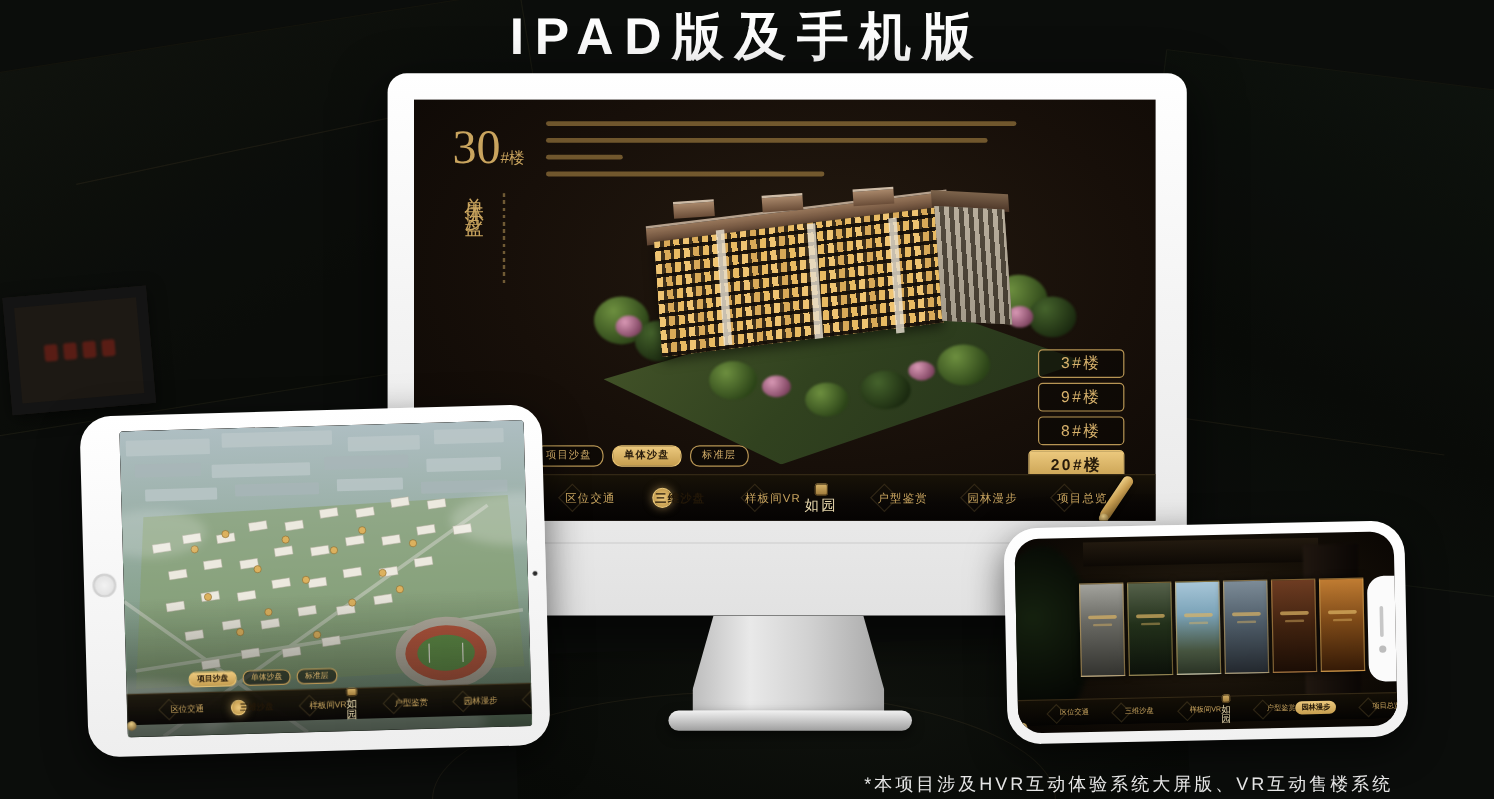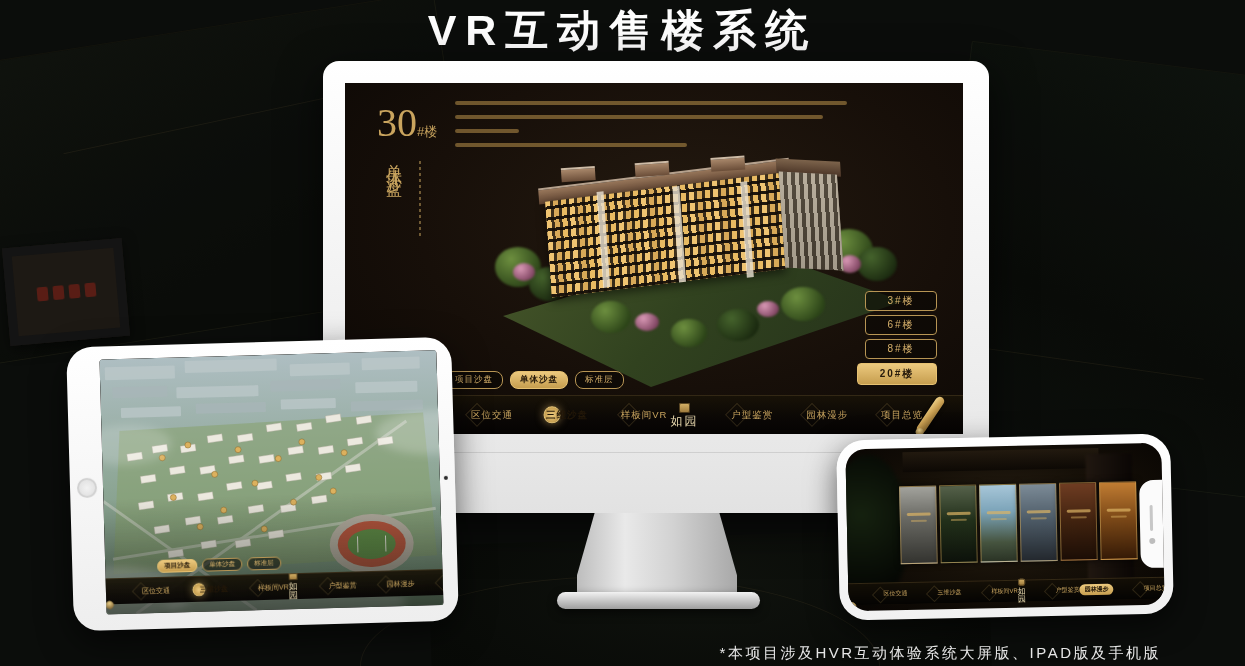--- a/index.html
+++ b/index.html
@@ -105,21 +105,21 @@
       background:linear-gradient(#7d644c,#4a3426); }
   .gable { position:absolute; width:34px; height:14px; background:linear-gradient(#a8876a,#6a4d38);
       border-top:2px solid #cdbba6; top:0; }
   .trim { position:absolute; top:26px; width:7px; height:96px; background:rgba(235,228,212,.8); transform:skewY(-3deg); }
   .tree { position:absolute; border-radius:50%; filter:blur(1px); }
   .t-green { background:radial-gradient(circle at 35% 30%, #6d8f3f, #2c4418 75%); }
   .t-dark  { background:radial-gradient(circle at 35% 30%, #45632c, #1b2a10 75%); }
   .t-pink  { background:radial-gradient(circle at 35% 30%, #d898b4, #7e4360 75%); }
 
   .floor-btns { position:absolute; right:26px; top:208px; display:flex; flex-direction:column; gap:4px; align-items:flex-end; }
-  .floor-btns .pill { width:72px; font-size:10px; padding:2px 0; letter-spacing:2px; }
+  .floor-btns .pill { width:72px; font-size:13px; padding:2px 0; letter-spacing:2px; }
   .floor-btns .pill.active { width:80px; padding:3px 0; }
 
   .m-subtabs { position:absolute; left:100px; top:288px; display:flex; gap:7px; }
   .m-subtabs .pill { font-size:8.5px; padding:2px 9px; letter-spacing:1px; border-radius:8px; }
 
   .m-navbar { bottom:0; height:39px; font-size:9.5px; padding:0 14px 0 96px; gap:0; justify-content:space-between; }
   .m-navbar .navitem { letter-spacing:1px; }
   .m-navbar .brandlogo { font-size:12px; letter-spacing:2px; }
   .m-navbar .scroll { height:42px; margin-right:14px; }
 
@@ -184,21 +184,21 @@
 <div class="bg-line bgl2"></div>
 <div class="bg-line bgl3"></div>
 <div class="bg-dot"></div>
 <div class="plaque">
   <i></i>
     <i></i>
     <i></i>
     <i></i>
 </div>
 
-<div class="page-title">VR互动售楼系统</div>
+<div class="page-title">IPAD版及手机版</div>
 
 <div class="monitor">
   <div class="mscreen">
 
     <div class="headline">
       <span class="num">30</span><span class="suf">#楼</span>
       <div class="vert">单体沙盘</div>
       <div class="vbar"></div>
     </div>
 
@@ -231,21 +231,21 @@
       <div class="tree t-green" style="left:96px;  top:150px; width:40px; height:32px;"></div>
       <div class="tree t-pink" style="left:140px; top:162px; width:24px; height:18px;"></div>
       <div class="tree t-green" style="left:176px; top:168px; width:36px; height:28px;"></div>
       <div class="tree t-dark" style="left:222px; top:158px; width:42px; height:32px;"></div>
       <div class="tree t-pink" style="left:262px; top:150px; width:22px; height:16px;"></div>
       <div class="tree t-green" style="left:286px; top:136px; width:44px; height:34px;"></div>
     </div>
 
     <div class="floor-btns">
       <div class="pill">3#楼</div>
-      <div class="pill">6#楼</div>
+      <div class="pill">9#楼</div>
       <div class="pill">8#楼</div>
       <div class="pill active">20#楼</div>
     </div>
 
     <div class="m-subtabs">
       <div class="pill">项目沙盘</div>
       <div class="pill active">单体沙盘</div>
       <div class="pill">标准层</div>
     </div>
 
@@ -447,13 +447,13 @@
       <div class="navitem">项目总览</div>
       <div class="scroll"></div>
     </div>
   </div>
   <div class="notch">
     <span class="slit"></span>
     <span class="cam"></span>
   </div>
 </div>
 
-<div class="footnote">*本项目涉及HVR互动体验系统大屏版、IPAD版及手机版</div>
+<div class="footnote">*本项目涉及HVR互动体验系统大屏版、VR互动售楼系统</div>
 
 </body></html>

